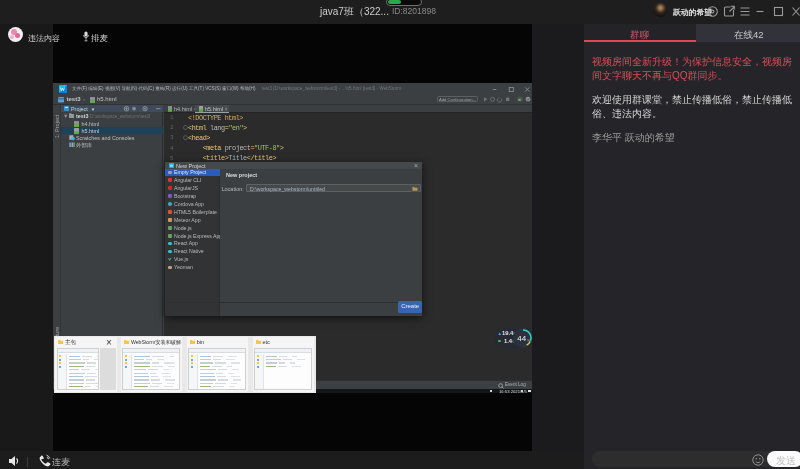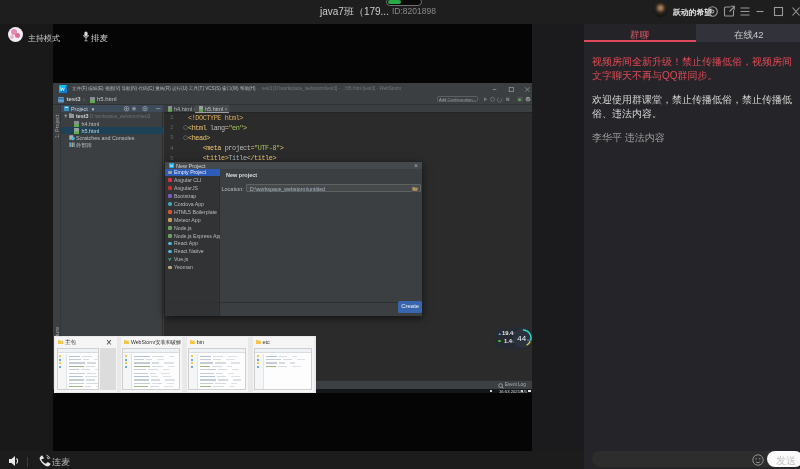--- a/index.html
+++ b/index.html
@@ -11,21 +11,21 @@
   .tg { position:absolute; height:1.4px; background:#9bb886; }
   .tb { position:absolute; height:1.4px; background:#aec2d8; }
   .th { position:absolute; height:4.5px; background:#eef2f6; border-bottom:0.5px solid #d8dde2; left:0; top:0; width:100%; }
   .tsb { position:absolute; left:0; top:5px; bottom:0; width:9px; background:#f4f6f8; border-right:0.5px solid #e0e4e8; }
 </style>
 </head>
 <body>
 <div id="app">
 
   <div class="abs" style="left:0;top:0;width:800px;height:24px;background:#1e1e1e;"></div>
-  <div class="abs" style="left:320px;top:5px;font-size:10px;color:#cccccc;">java7班（179...</div>
+  <div class="abs" style="left:320px;top:5px;font-size:10px;color:#cccccc;">java7班（322...</div>
 
   <div class="abs" style="left:386px;top:-2px;width:36px;height:8px;border:1px solid #6f6f6f;border-radius:4px;background:#0a0a0a;overflow:hidden;">
     <div style="position:absolute;left:1px;top:1px;width:13px;height:4px;background:#2aaa46;border-radius:2px;"></div>
   </div>
   <div class="abs" style="left:392px;top:6px;font-size:8.5px;color:#8a8a8a;">ID:8201898</div>
 
   <div class="abs" style="left:653px;top:2px;width:15px;height:15px;border-radius:50%;background:radial-gradient(circle at 50% 40%, #b98f66 0%, #8a6848 18%, #2e2620 42%, #120f0c 78%);"></div>
   <div class="abs" style="left:673px;top:6.5px;font-size:7.8px;font-weight:bold;color:#e6e6e6;">跃动的希望</div>
 
   <svg class="abs" style="left:700px;top:0;" width="100" height="24" viewBox="0 0 100 24">
@@ -43,21 +43,21 @@
 
   <div class="abs" style="left:0;top:24px;width:53px;height:427px;background:#191919;"></div>
   <div class="abs" style="left:53px;top:24px;width:479px;height:427px;background:#050505;"></div>
   <div class="abs" style="left:532px;top:24px;width:52px;height:427px;background:#1b1b1d;"></div>
 
   <div class="abs" style="left:8px;top:27px;width:15px;height:15px;border-radius:50%;background:#f3eef0;overflow:hidden;">
     <div style="position:absolute;left:3px;top:2px;width:6px;height:6px;border-radius:50%;background:#e989b5;"></div>
     <div style="position:absolute;left:7px;top:6px;width:5px;height:5px;border-radius:50%;background:#e06898;"></div>
     <div style="position:absolute;left:2px;top:8px;width:4px;height:4px;border-radius:50%;background:#f0b0cd;"></div>
   </div>
-  <div class="abs" style="left:28px;top:33px;font-size:8px;color:#cfcfcf;">主持模式</div>
+  <div class="abs" style="left:28px;top:33px;font-size:8px;color:#cfcfcf;">违法内容</div>
   <svg class="abs" style="left:83px;top:31px;" width="6" height="11" viewBox="0 0 6 11">
     <rect x="1.4" y="0.5" width="3.2" height="5" rx="1.6" fill="#d8d8d8"></rect>
     <path d="M0.6 4 a2.4 2.4 0 0 0 4.8 0" fill="none" stroke="#d8d8d8" stroke-width="0.9"></path>
     <path d="M3 6.5 v2.2 M1.6 9.8 h2.8" stroke="#d8d8d8" stroke-width="0.9"></path>
   </svg>
   <div class="abs" style="left:91px;top:33px;font-size:8.5px;color:#cfcfcf;">排麦</div>
 
   <div id="ide" class="abs" style="left:53px;top:83px;width:479px;height:310px;background:#3c3f41;overflow:hidden;font-size:6px;color:#bbbec0;">
 
     <svg class="abs" style="left:6px;top:2px;" width="8" height="8" viewBox="0 0 8 8">
@@ -422,23 +422,23 @@
   </svg>
   <div class="abs" style="left:52px;top:456px;font-size:9px;color:#b5b5b5;">连麦</div>
 
   <div class="abs" style="left:584px;top:24px;width:216px;height:445px;background:#252529;"></div>
   <div class="abs" style="left:584px;top:24px;width:112px;height:18px;background:#242428;"></div>
   <div class="abs" style="left:696px;top:24px;width:104px;height:18px;background:#32323a;"></div>
   <div class="abs" style="left:584px;top:39.5px;width:112px;height:2.5px;background:#e0485c;"></div>
   <div class="abs" style="left:630px;top:28.5px;font-size:9.5px;color:#d75767;">群聊</div>
   <div class="abs" style="left:734px;top:28.5px;font-size:9.5px;color:#c8c8cc;">在线42</div>
 
-  <div class="abs" style="left:592px;top:55px;width:200px;font-size:10px;line-height:13.5px;color:#e04a56;">视频房间全新升级！禁止传播低俗，视频房间文字聊天不再与QQ群同步。</div>
+  <div class="abs" style="left:592px;top:55px;width:200px;font-size:10px;line-height:13.5px;color:#e04a56;">视频房间全新升级！为保护信息安全，视频房间文字聊天不再与QQ群同步。</div>
   <div class="abs" style="left:592px;top:92.5px;width:200px;font-size:10px;line-height:14px;color:#d6d6d6;">欢迎使用群课堂，禁止传播低俗，禁止传播低俗、违法内容。</div>
-  <div class="abs" style="left:592px;top:131px;font-size:10px;color:#9a9a9a;">李华平 违法内容</div>
+  <div class="abs" style="left:592px;top:131px;font-size:10px;color:#9a9a9a;">李华平 跃动的希望</div>
 
   <div class="abs" style="left:592px;top:450.5px;width:211px;height:16.5px;background:#2d2d2d;border-radius:8.5px;"></div>
   <svg class="abs" style="left:752px;top:453.5px;" width="12" height="12" viewBox="0 0 12 12">
     <circle cx="6" cy="6" r="5.2" stroke="#909090" stroke-width="1" fill="none"></circle>
     <circle cx="4.2" cy="4.8" r="0.8" fill="#909090"></circle>
     <circle cx="7.8" cy="4.8" r="0.8" fill="#909090"></circle>
     <path d="M3.8 7.5 a2.6 2.6 0 0 0 4.4 0" stroke="#909090" stroke-width="1" fill="none"></path>
   </svg>
   <div class="abs" style="left:767px;top:450.5px;width:36px;height:16.5px;background:#fbfbfb;border-radius:8.25px;"></div>
   <div class="abs" style="left:776px;top:454px;font-size:10px;color:#c2c2c2;">发送</div>

